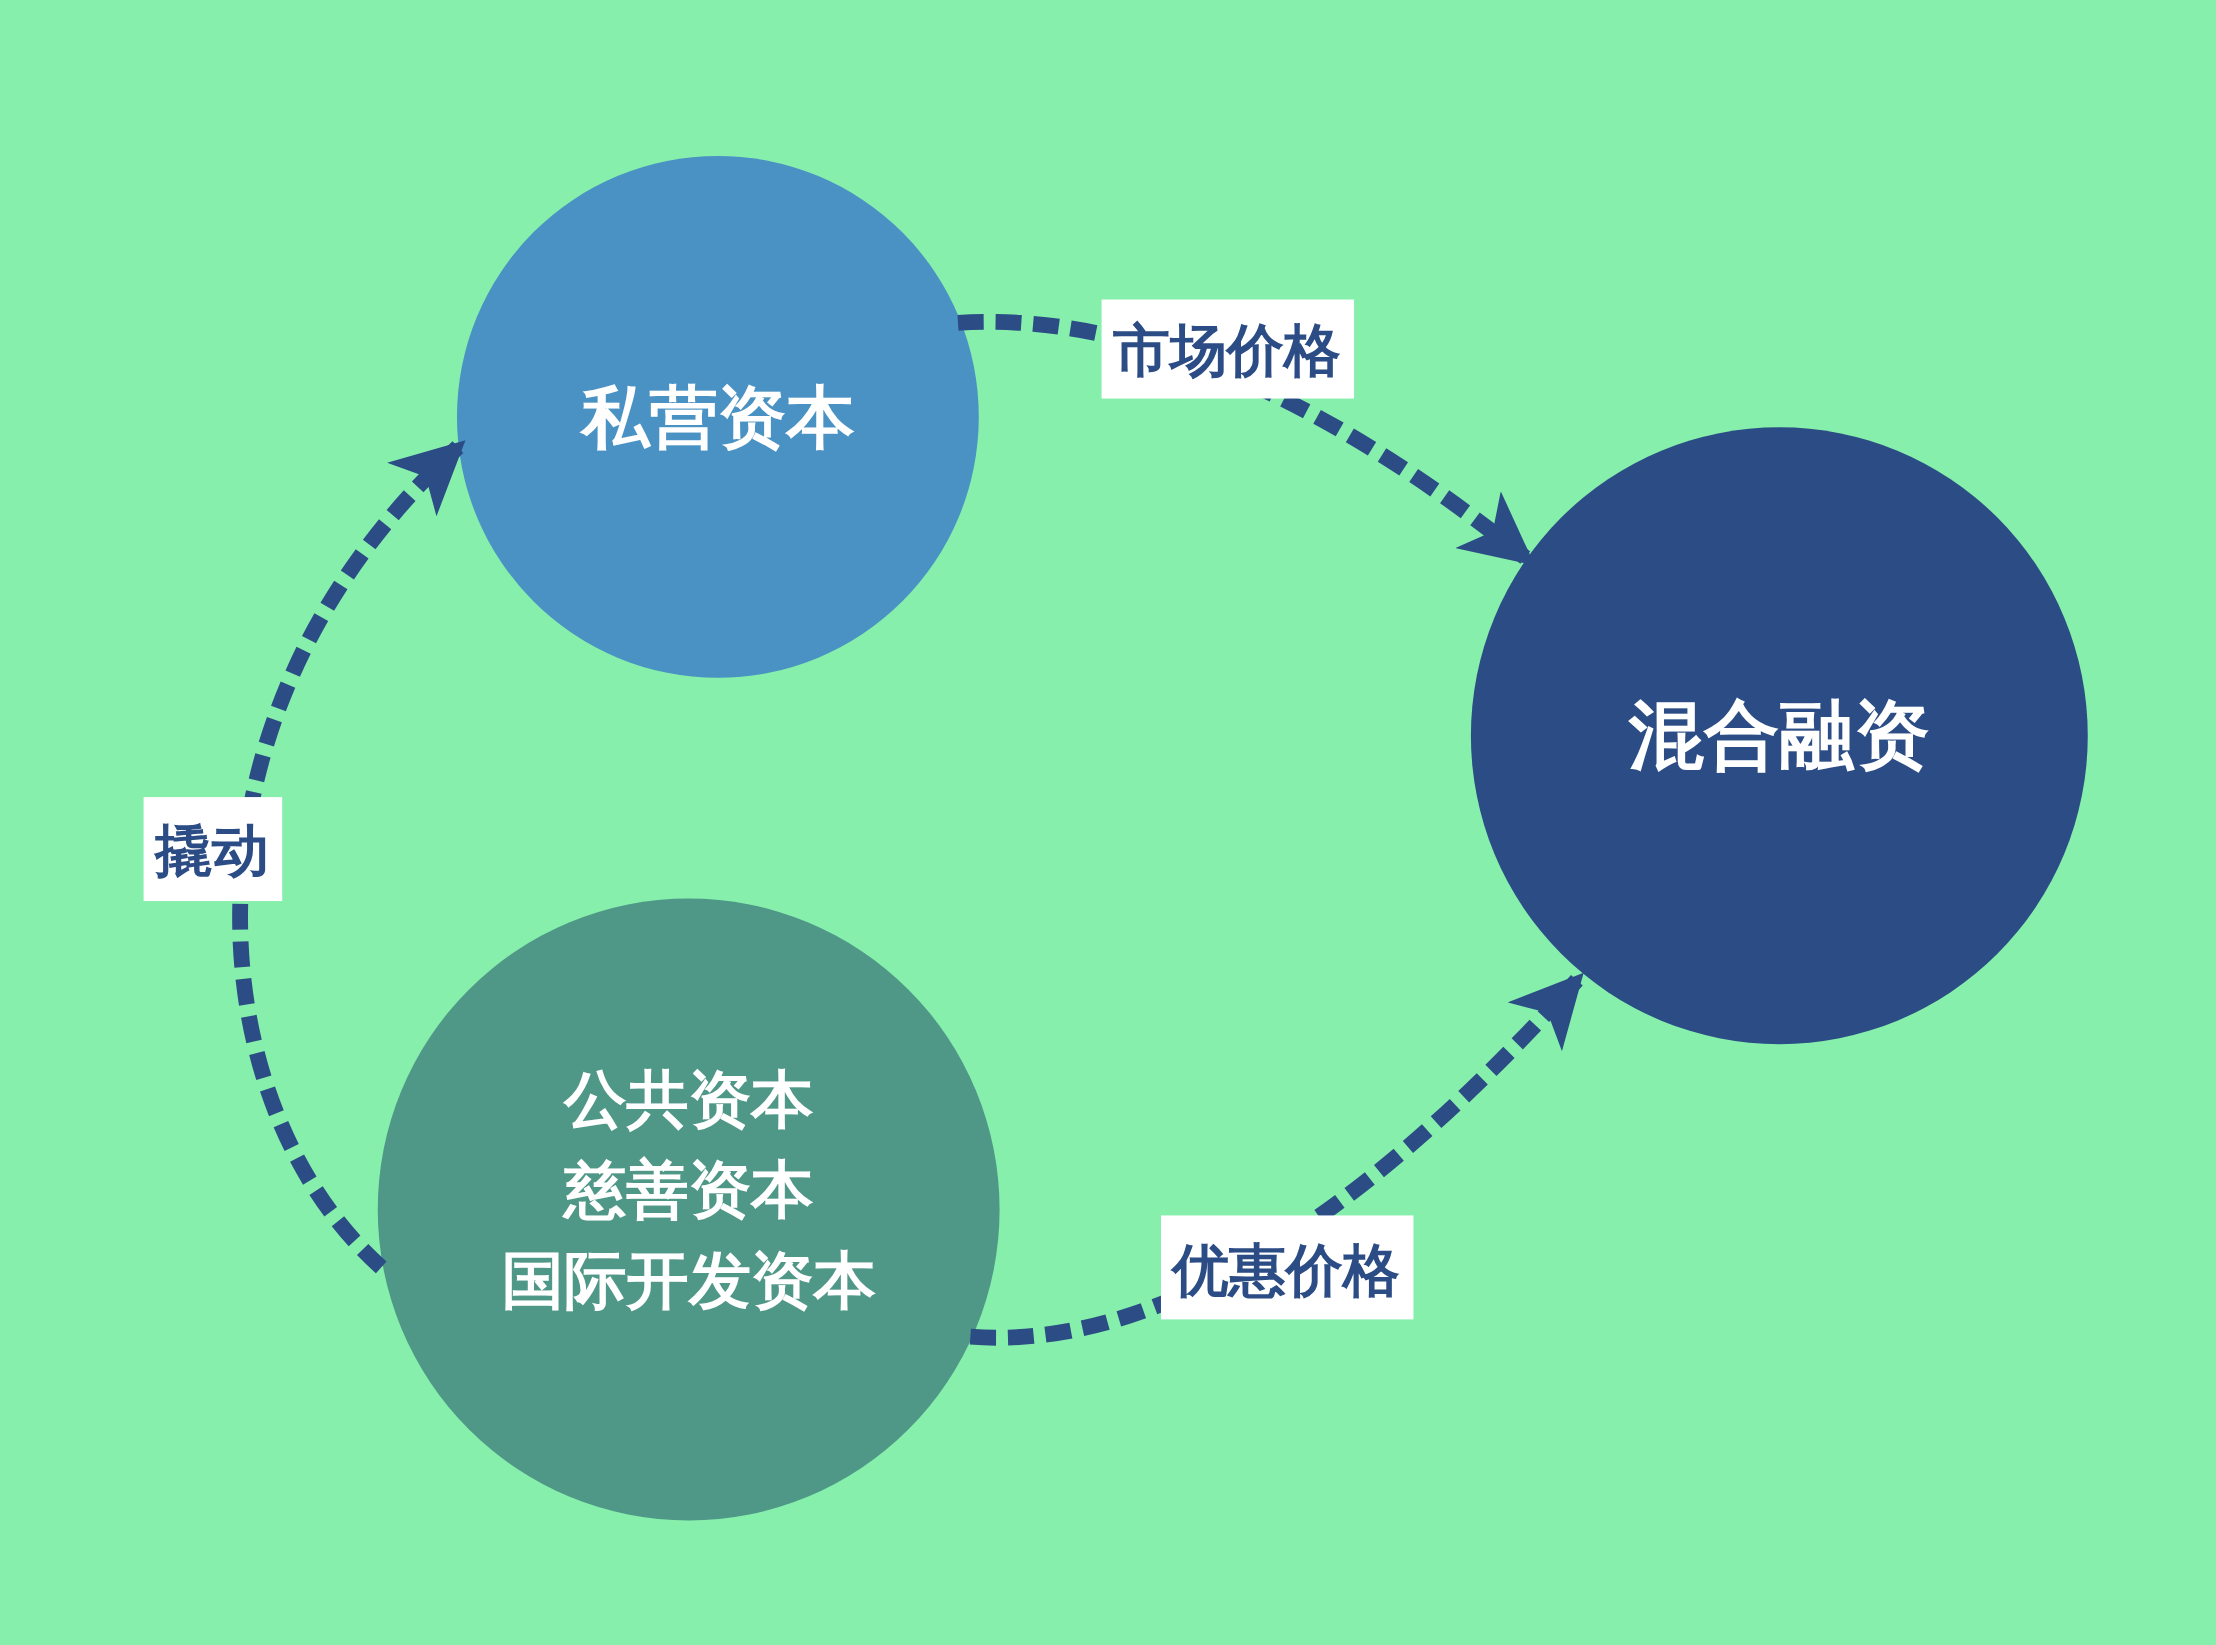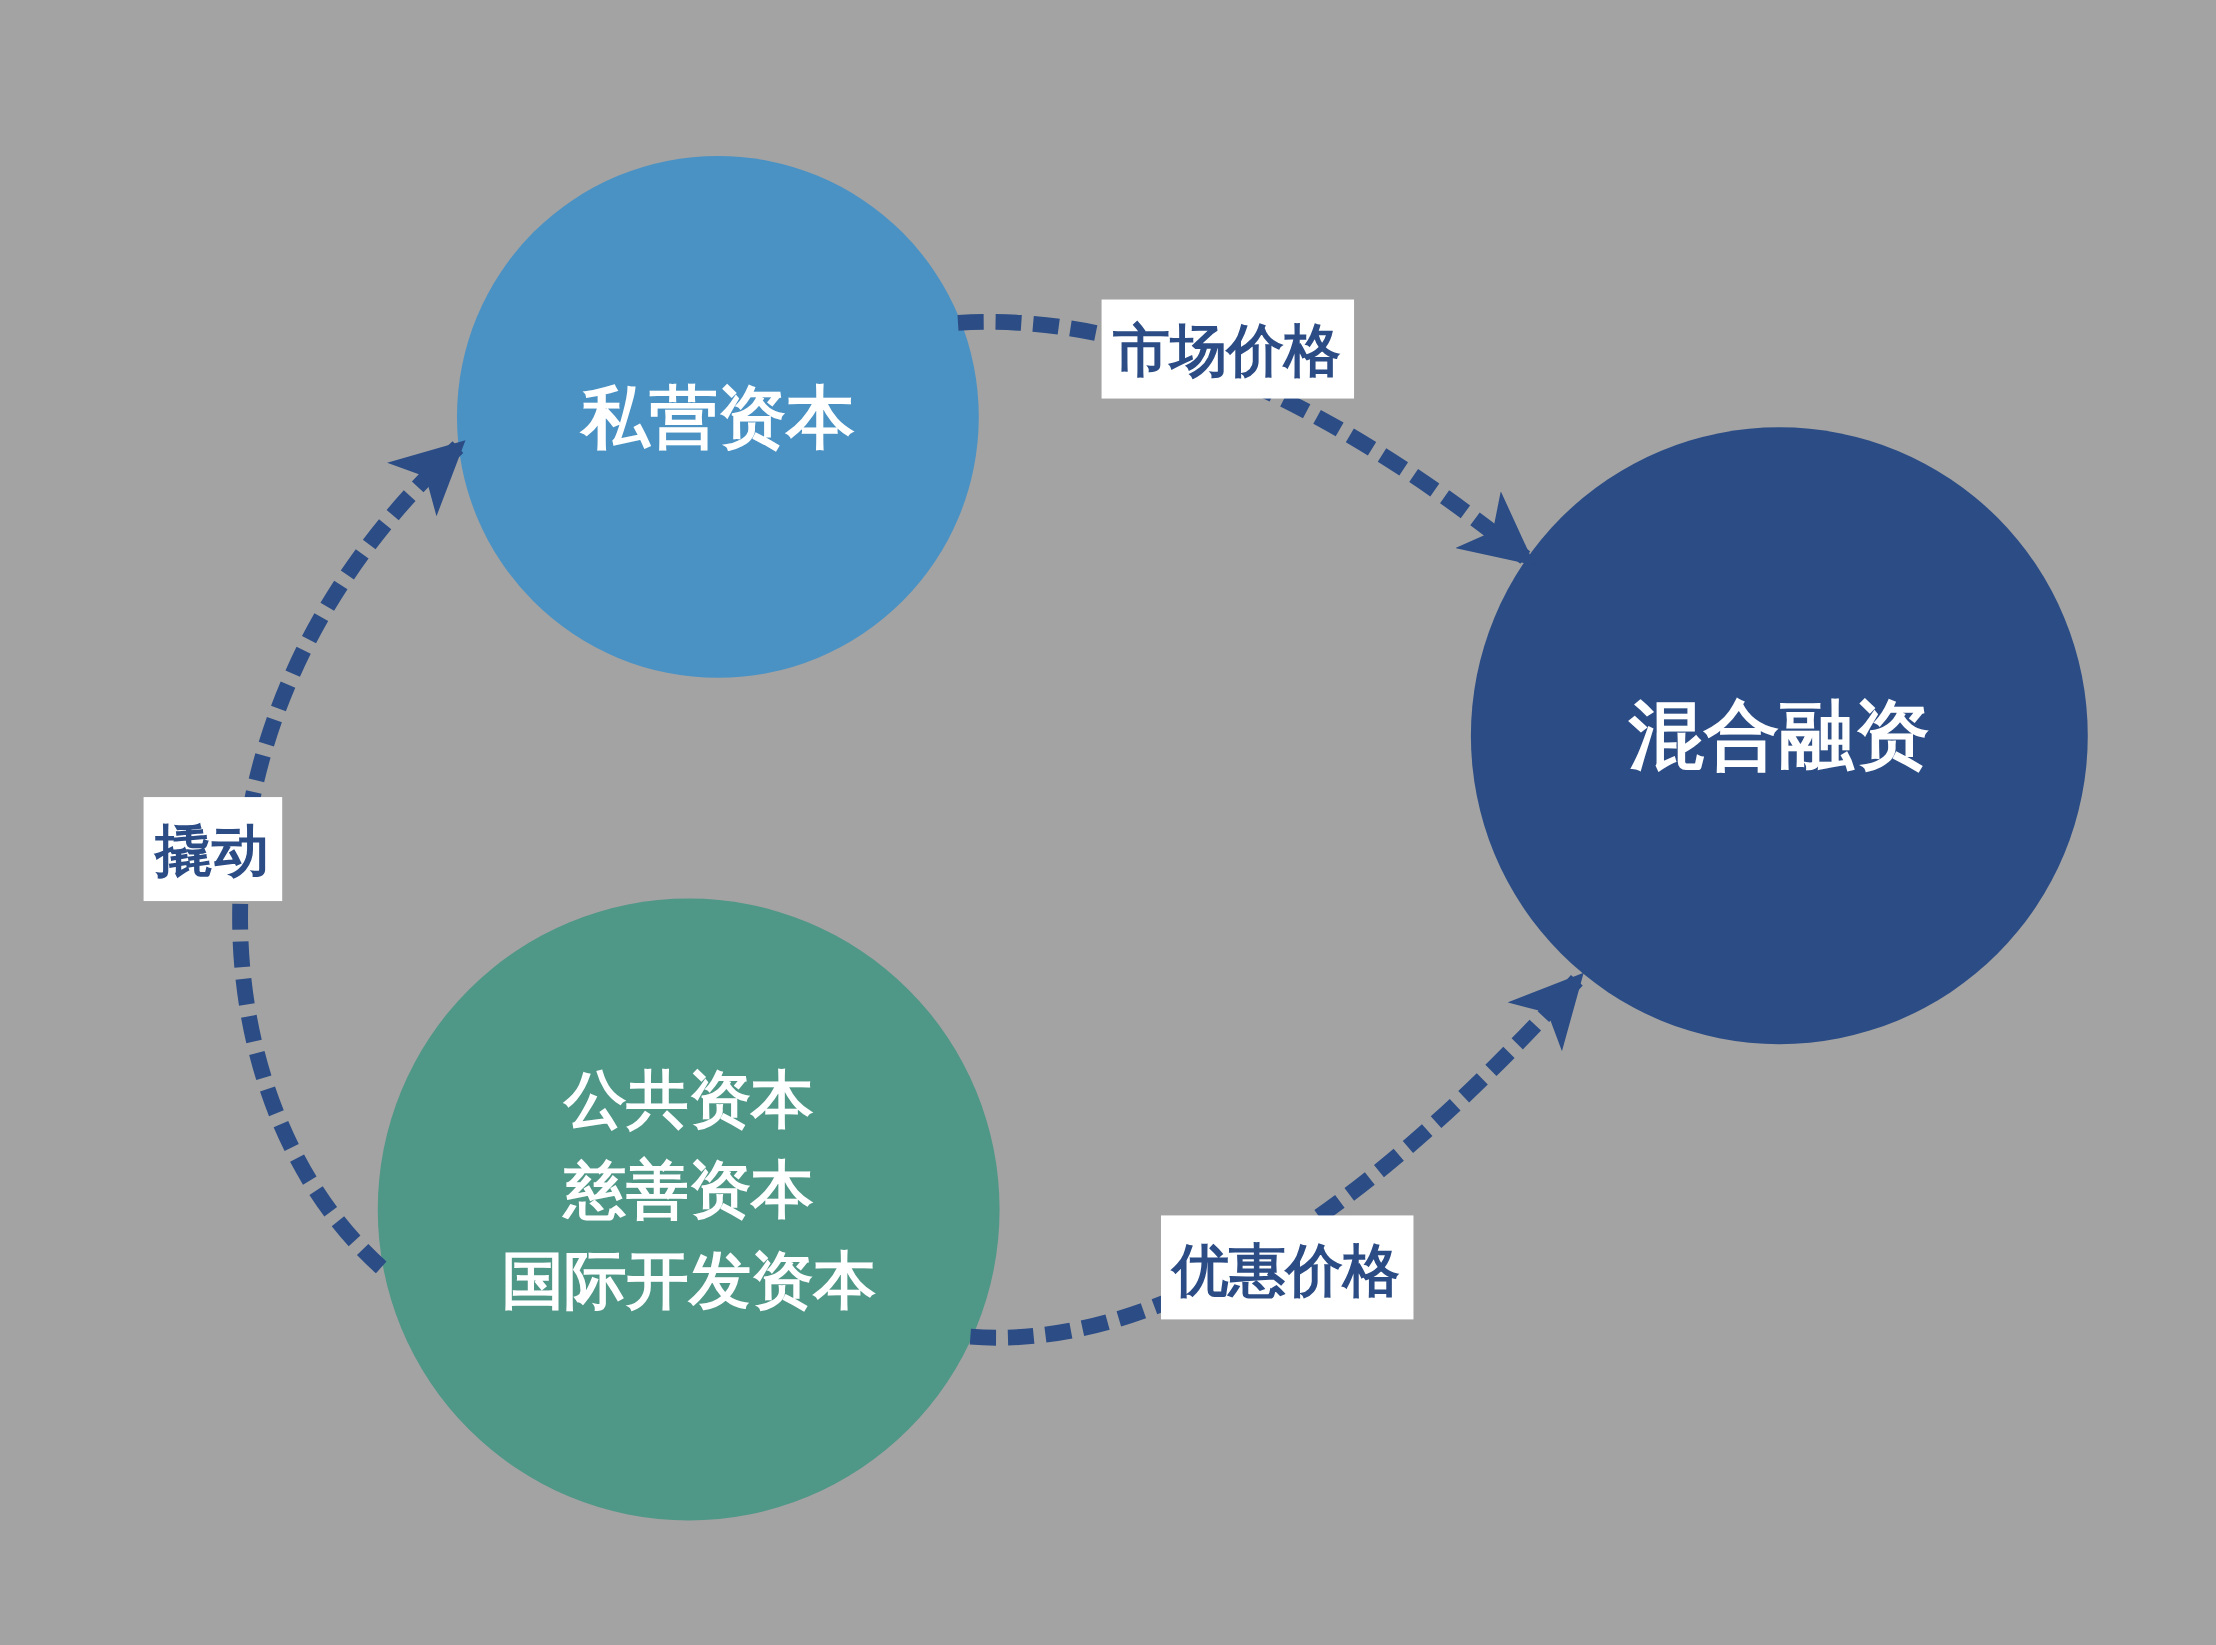--- a/index.html
+++ b/index.html
@@ -2,21 +2,21 @@
 <html style="font-size:8px"><head>
 <meta charset="utf-8">
 <style>
   html, body {
     margin: 0;
     padding: 0;
     background: #ffffff;
   }
   .canvas {
     width: 100%;
-    background: #a3a3a3;
+    background: #86efac;
   }
   svg {
     display: block;
     width: 100%;
     height: auto;
     font-family: "Liberation Sans", sans-serif;
   }
   .node-label {
     fill: #ffffff;
     font-weight: bold;

